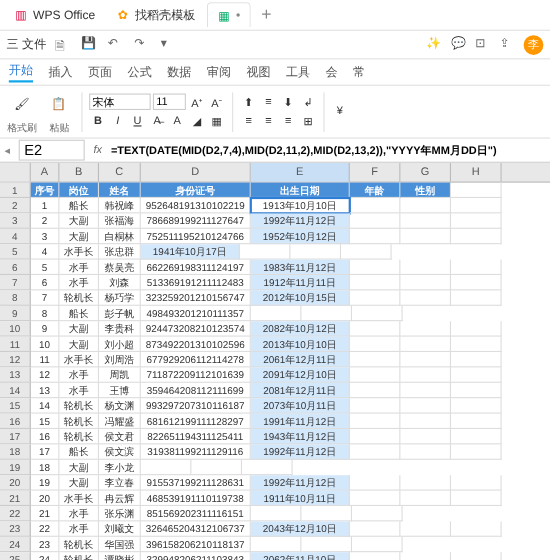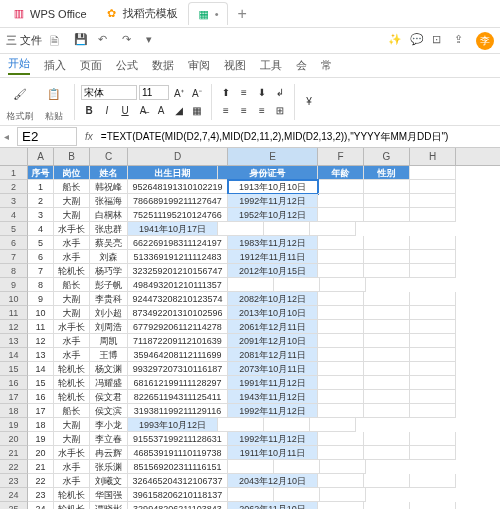--- a/index.html
+++ b/index.html
@@ -8,35 +8,35 @@
 .tab { display: flex; align-items: center; padding: 4px 8px; gap: 4px; border-radius: 4px 4px 0 0; font-size: 11px; }
 .tab.active { background: #fff; border: 1px solid #ddd; border-bottom: none; }
 .tab-icon { width: 14px; height: 14px; display: inline-flex; align-items: center; justify-content: center; }
 .tab-add { padding: 4px 8px; color: #888; font-size: 16px; }
 .toptoolbar { display: flex; align-items: center; height: 26px; padding: 0 6px; gap: 8px; border-bottom: 1px solid #e0e0e0; }
 .menu-icon { width: 16px; height: 16px; color: #666; }
 .right-icons { margin-left: auto; display: flex; gap: 6px; align-items: center; }
 .avatar { width: 18px; height: 18px; border-radius: 50%; background: #ff9800; color: #fff; font-size: 10px; display: flex; align-items: center; justify-content: center; }
 .ribbon-tabs { display: flex; align-items: center; height: 24px; padding: 0 8px; gap: 14px; font-size: 11px; border-bottom: 1px solid #e0e0e0; }
 .ribbon-tab { color: #555; cursor: pointer; }
-.ribbon-tab.active { color: #2e7dd6; border-bottom: 2px solid #4d7c0f; padding-bottom: 2px; }
+.ribbon-tab.active { color: #2e7dd6; border-bottom: 2px solid #0ea5e9; padding-bottom: 2px; }
 .ribbon-content { display: flex; align-items: center; height: 48px; padding: 4px 6px; gap: 6px; border-bottom: 1px solid #e0e0e0; }
 .rib-group { display: flex; flex-direction: column; align-items: center; gap: 1px; }
 .rib-btn { width: 28px; height: 28px; display: flex; align-items: center; justify-content: center; border: 1px solid transparent; border-radius: 3px; }
 .rib-label { font-size: 9px; color: #666; }
 .font-controls { display: flex; flex-direction: column; gap: 2px; }
 .font-row { display: flex; gap: 2px; align-items: center; }
 .font-select { font-size: 10px; padding: 1px 2px; border: 1px solid #ccc; width: 56px; }
 .size-select { font-size: 10px; padding: 1px 2px; border: 1px solid #ccc; width: 30px; }
 .fmt-btn { width: 16px; height: 16px; font-size: 10px; display: inline-flex; align-items: center; justify-content: center; border: 1px solid transparent; }
 .divider { width: 1px; height: 36px; background: #e0e0e0; }
 .formula-bar { display: flex; align-items: center; height: 22px; border-bottom: 1px solid #ccc; font-size: 10px; }
 .name-box { width: 60px; border: 1px solid #ccc; padding: 1px 4px; margin: 0 4px; background: #fff; }
 .fx-label { font-style: italic; color: #666; padding: 0 4px; }
-.formula-input { flex: 1; border: none; padding: 1px 4px; font-size: 10px; }
+.formula-input { flex: 1; border: none; padding: 1px 4px; font-size: 10px; font-weight: bold; }
 .sheet-area { position: relative; overflow: hidden; }
 .col-headers { display: flex; background: #e8e8e8; border-bottom: 1px solid #bbb; height: 18px; }
 .corner { width: 28px; border-right: 1px solid #bbb; background: #e8e8e8; }
 .col-h { border-right: 1px solid #bbb; text-align: center; font-size: 10px; line-height: 18px; color: #555; }
 .col-h.sel { background: #c8dff5; }
 .grid-row { display: flex; height: 14px; }
 .row-h { width: 28px; background: #e8e8e8; border-right: 1px solid #bbb; border-bottom: 1px solid #ccc; text-align: center; font-size: 9px; line-height: 14px; color: #555; }
 .cell { border-right: 1px solid #ddd; border-bottom: 1px solid #ddd; font-size: 9px; line-height: 14px; padding: 0 2px; overflow: hidden; white-space: nowrap; text-align: center; }
 .cell.hdr { background: #4a90d9; color: #fff; font-weight: bold; }
 .cell.sel { background: #d4e8fc; }
@@ -167,22 +167,22 @@
     <div class="col-h cw-f">F</div>
     <div class="col-h cw-g">G</div>
     <div class="col-h cw-h">H</div>
   </div>
 
   <div class="grid-row">
     <div class="row-h">1</div>
     <div class="cell hdr cw-a">序号</div>
     <div class="cell hdr cw-b">岗位</div>
     <div class="cell hdr cw-c">姓名</div>
+    <div class="cell hdr cw-d">身份证号</div>
     <div class="cell hdr cw-e">出生日期</div>
-    <div class="cell hdr cw-d">身份证号</div>
     <div class="cell hdr cw-f">年龄</div>
     <div class="cell hdr cw-g">性别</div>
     <div class="cell cw-h"></div>
   </div>
 
   <div id="data-rows">
       <div class="grid-row">
         <div class="row-h">2</div>
         <div class="cell cw-a" style="">1</div>
         <div class="cell cw-b" style="">船长</div>
@@ -365,21 +365,20 @@
         <div class="cell cw-e sel" style="">1992年11月12日</div>
         <div class="cell cw-f"></div>
         <div class="cell cw-g"></div>
         <div class="cell cw-h"></div>
       </div>
       <div class="grid-row">
         <div class="row-h">19</div>
         <div class="cell cw-a" style="">18</div>
         <div class="cell cw-b" style="">大副</div>
         <div class="cell cw-c" style="">李小龙</div>
-        <div class="cell cw-e sel" style="">1993年10月12日</div>
         <div class="cell cw-f"></div>
         <div class="cell cw-g"></div>
         <div class="cell cw-h"></div>
       </div>
       <div class="grid-row">
         <div class="row-h">20</div>
         <div class="cell cw-a" style="">19</div>
         <div class="cell cw-b" style="">大副</div>
         <div class="cell cw-c" style="">李立春</div>
         <div class="cell cw-d" style="">915537199211128631</div>

